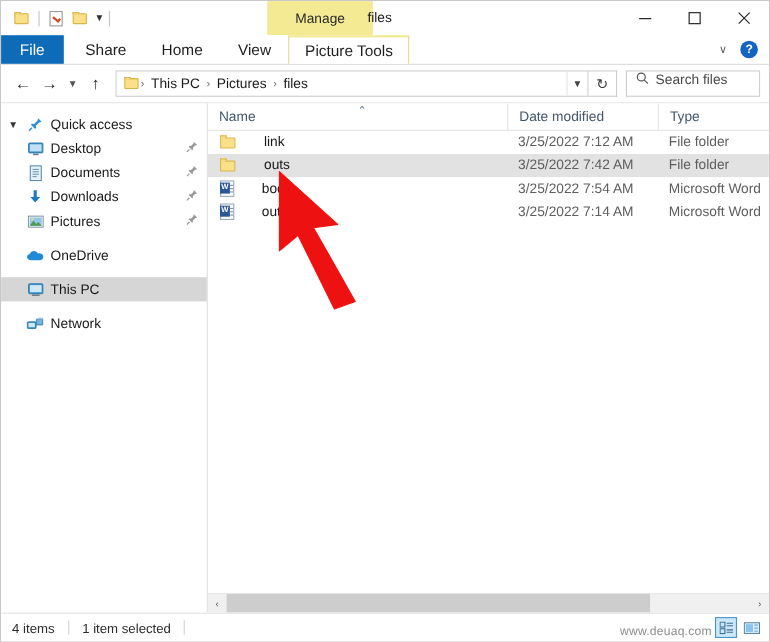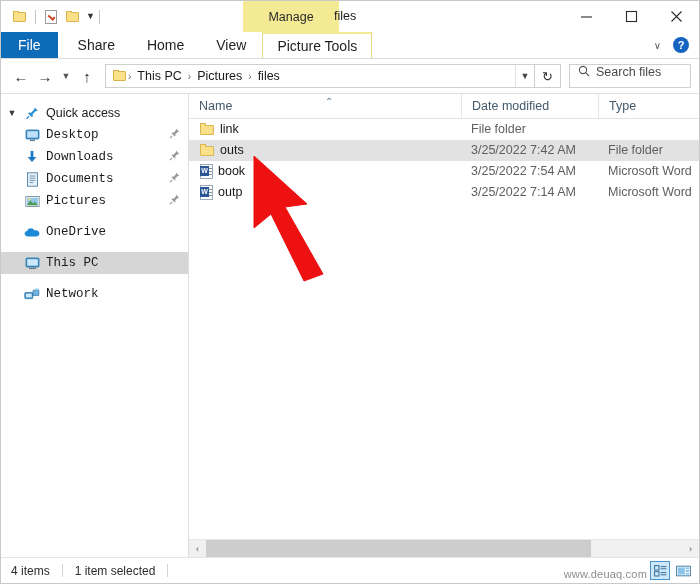--- a/index.html
+++ b/index.html
@@ -332,21 +332,21 @@
     margin-right: 5px;
     flex: none;
   }
   .nav-label { white-space: nowrap; }
   .pin {
     position: absolute;
     right: 8px;
     top: 4px;
     color: #8d8d8d;
   }
-  .indent { padding-left: 22px; font-family: Liberation Mono, monospace; }
+  .indent { padding-left: 22px; }
   .gap { height: 9px; }
 
   
   .filepane {
     flex: 1;
     min-width: 0;
     background: #ffffff;
     display: flex;
     flex-direction: column;
     position: relative;
@@ -398,21 +398,21 @@
     box-sizing: border-box;
     white-space: nowrap;
     overflow: hidden;
   }
   .cell.name {
     width: 272px;
     flex: none;
     display: flex;
     align-items: center;
     padding-left: 11px;
-    gap: 5px;
+    gap: 25px;
   }
   .cell.date {
     width: 137px;
     flex: none;
     color: #5e5e5e;
     padding-left: 10px;
   }
   .cell.type {
     flex: 1;
     color: #5e5e5e;
@@ -686,44 +686,44 @@
         <span class="pin">
           <svg width="11" height="11" viewBox="0 0 11 11">
               <path d="M7.2 0.8 L10.2 3.8 L8.4 4.3 L6.2 6.5 L6.6 7.6 L5.7 8.5 L2.5 5.3 L3.4 4.4 L4.5 4.8 L6.7 2.6 Z" fill="#9a9a9a"></path>
               <line x1="3.2" y1="7.8" x2="0.9" y2="10.1" stroke="#9a9a9a" stroke-width="1.1"></line>
             </svg>
         </span>
       </div>
 
       <div class="nav-item indent">
         <div class="nav-ico">
-          <svg width="14" height="14" viewBox="0 0 14 14">
-              <path d="M5.6 1 L8.4 1 L8.4 7 L11.4 7 L7 12 L2.6 7 L5.6 7 Z" fill="#1a7bc4"></path>
-            </svg>
-        </div>
-        <span class="nav-label">Downloads</span>
-        <span class="pin">
-          <svg width="11" height="11" viewBox="0 0 11 11">
-              <path d="M7.2 0.8 L10.2 3.8 L8.4 4.3 L6.2 6.5 L6.6 7.6 L5.7 8.5 L2.5 5.3 L3.4 4.4 L4.5 4.8 L6.7 2.6 Z" fill="#9a9a9a"></path>
-              <line x1="3.2" y1="7.8" x2="0.9" y2="10.1" stroke="#9a9a9a" stroke-width="1.1"></line>
-            </svg>
-        </span>
-      </div>
-
-      <div class="nav-item indent">
-        <div class="nav-ico">
           <svg width="13" height="15" viewBox="0 0 13 15">
               <rect x="1.5" y="0.8" width="10" height="13.4" fill="#e9f2f9" stroke="#4c7fa5" stroke-width="0.9"></rect>
               <line x1="3.6" y1="4" x2="9.4" y2="4" stroke="#4c7fa5" stroke-width="0.8"></line>
               <line x1="3.6" y1="6.2" x2="9.4" y2="6.2" stroke="#4c7fa5" stroke-width="0.8"></line>
               <line x1="3.6" y1="8.4" x2="9.4" y2="8.4" stroke="#4c7fa5" stroke-width="0.8"></line>
               <line x1="3.6" y1="10.6" x2="7.4" y2="10.6" stroke="#4c7fa5" stroke-width="0.8"></line>
             </svg>
         </div>
         <span class="nav-label">Documents</span>
+        <span class="pin">
+          <svg width="11" height="11" viewBox="0 0 11 11">
+              <path d="M7.2 0.8 L10.2 3.8 L8.4 4.3 L6.2 6.5 L6.6 7.6 L5.7 8.5 L2.5 5.3 L3.4 4.4 L4.5 4.8 L6.7 2.6 Z" fill="#9a9a9a"></path>
+              <line x1="3.2" y1="7.8" x2="0.9" y2="10.1" stroke="#9a9a9a" stroke-width="1.1"></line>
+            </svg>
+        </span>
+      </div>
+
+      <div class="nav-item indent">
+        <div class="nav-ico">
+          <svg width="14" height="14" viewBox="0 0 14 14">
+              <path d="M5.6 1 L8.4 1 L8.4 7 L11.4 7 L7 12 L2.6 7 L5.6 7 Z" fill="#1a7bc4"></path>
+            </svg>
+        </div>
+        <span class="nav-label">Downloads</span>
         <span class="pin">
           <svg width="11" height="11" viewBox="0 0 11 11">
               <path d="M7.2 0.8 L10.2 3.8 L8.4 4.3 L6.2 6.5 L6.6 7.6 L5.7 8.5 L2.5 5.3 L3.4 4.4 L4.5 4.8 L6.7 2.6 Z" fill="#9a9a9a"></path>
               <line x1="3.2" y1="7.8" x2="0.9" y2="10.1" stroke="#9a9a9a" stroke-width="1.1"></line>
             </svg>
         </span>
       </div>
 
       <div class="nav-item indent">
         <div class="nav-ico">
@@ -797,20 +797,21 @@
         </div>
       </div>
 
       <div class="rows">
 
         <div class="row">
           <div class="cell name">
             <span class="row-folder"></span>
             <span>link</span>
           </div>
+          <div class="cell date">3/25/2022 7:12 AM</div>
           <div class="cell type">File folder</div>
         </div>
 
         <div class="row sel">
           <div class="cell name">
             <span class="row-folder"></span>
             <span>outs</span>
           </div>
           <div class="cell date">3/25/2022 7:42 AM</div>
           <div class="cell type">File folder</div>

